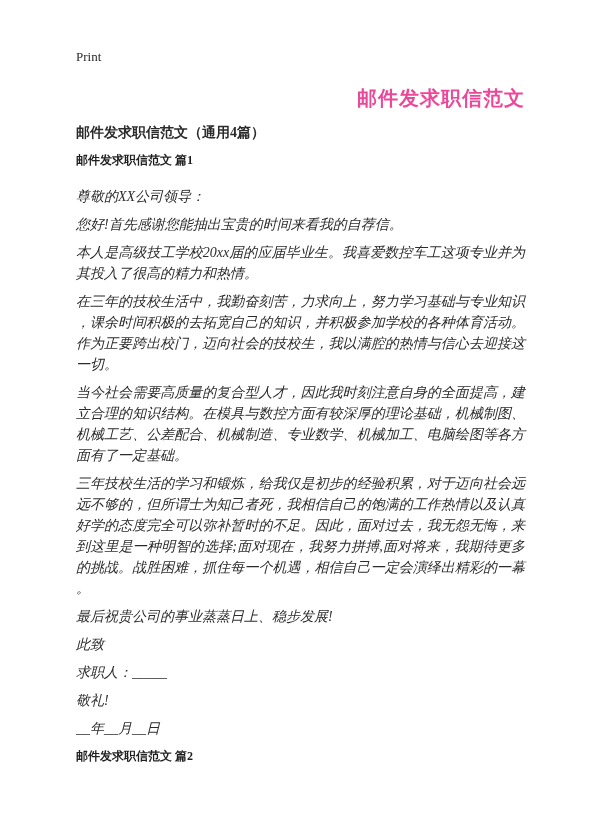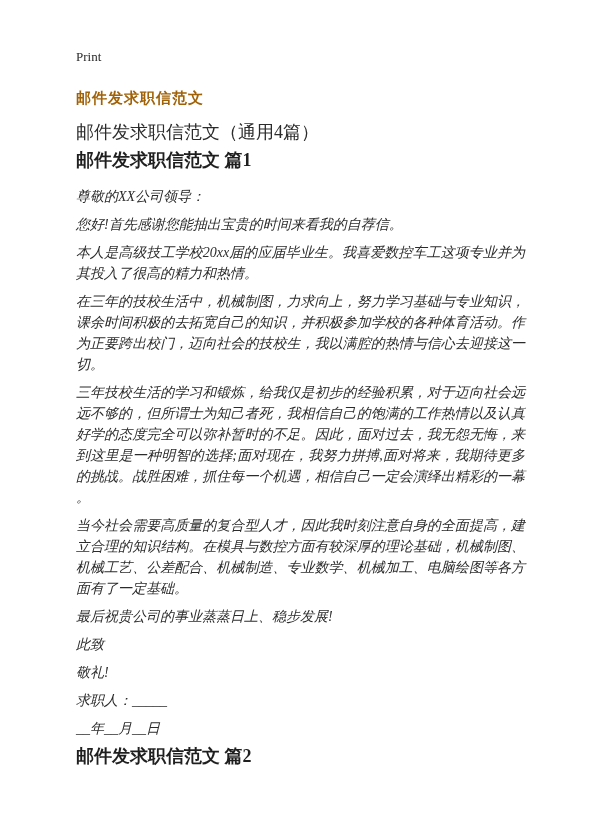--- a/index.html
+++ b/index.html
@@ -22,36 +22,36 @@
     overflow: hidden;
   }
   .print-link {
     font-size: 13px;
     line-height: 16px;
     color: #2b2b2b;
     cursor: pointer;
     display: inline-block;
   }
   .doc-title {
-    font-size: 15px;
+    font-size: 20px;
     line-height: 26px;
     font-weight: bold;
-    text-align: left;
-    color: #a16207;
+    text-align: right;
+    color: #ec4899;
     margin: 18px 0 11px 0;
     letter-spacing: 1px;
   }
   .doc-subtitle {
     margin: 0 0 7px 0;
-    font-weight: normal;
-    font-size: 18px;
+    font-weight: bold;
+    font-size: 14px;
     line-height: 21px;
   }
   .section-heading {
-    font-size: 18px;
+    font-size: 12px;
     line-height: 21px;
     font-weight: bold;
     color: #1f1f1f;
     margin: 0 0 15px 0;
   }
   .section-heading.last {
     margin-bottom: 0;
   }
   .para {
     margin: 0 0 7px 0;
@@ -70,24 +70,24 @@
 
   <h1 class="doc-title">邮件发求职信范文</h1>
 
   <p class="doc-subtitle">邮件发求职信范文（通用4篇）</p>
 
   <h2 class="section-heading">邮件发求职信范文 篇1</h2>
 
   <p class="para">尊敬的XX公司领导：</p>
   <p class="para">您好!首先感谢您能抽出宝贵的时间来看我的自荐信。</p>
   <p class="para">本人是高级技工学校20xx届的应届毕业生。我喜爱数控车工这项专业并为其投入了很高的精力和热情。</p>
-  <p class="para">在三年的技校生活中，机械制图，力求向上，努力学习基础与专业知识，课余时间积极的去拓宽自己的知识，并积极参加学校的各种体育活动。作为正要跨出校门，迈向社会的技校生，我以满腔的热情与信心去迎接这一切。</p>
+  <p class="para">在三年的技校生活中，我勤奋刻苦，力求向上，努力学习基础与专业知识，课余时间积极的去拓宽自己的知识，并积极参加学校的各种体育活动。作为正要跨出校门，迈向社会的技校生，我以满腔的热情与信心去迎接这一切。</p>
+  <p class="para">当今社会需要高质量的复合型人才，因此我时刻注意自身的全面提高，建立合理的知识结构。在模具与数控方面有较深厚的理论基础，机械制图、机械工艺、公差配合、机械制造、专业数学、机械加工、电脑绘图等各方面有了一定基础。</p>
   <p class="para">三年技校生活的学习和锻炼，给我仅是初步的经验积累，对于迈向社会远远不够的，但所谓士为知己者死，我相信自己的饱满的工作热情以及认真好学的态度完全可以弥补暂时的不足。因此，面对过去，我无怨无悔，来到这里是一种明智的选择;面对现在，我努力拼搏,面对将来，我期待更多的挑战。战胜困难，抓住每一个机遇，相信自己一定会演绎出精彩的一幕。</p>
-  <p class="para">当今社会需要高质量的复合型人才，因此我时刻注意自身的全面提高，建立合理的知识结构。在模具与数控方面有较深厚的理论基础，机械制图、机械工艺、公差配合、机械制造、专业数学、机械加工、电脑绘图等各方面有了一定基础。</p>
   <p class="para">最后祝贵公司的事业蒸蒸日上、稳步发展!</p>
   <p class="para">此致</p>
+  <p class="para">求职人：_____</p>
   <p class="para">敬礼!</p>
-  <p class="para">求职人：_____</p>
   <p class="para">__年__月__日</p>
 
   <h2 class="section-heading last">邮件发求职信范文 篇2</h2>
 
 </div>
 
 </body></html>

